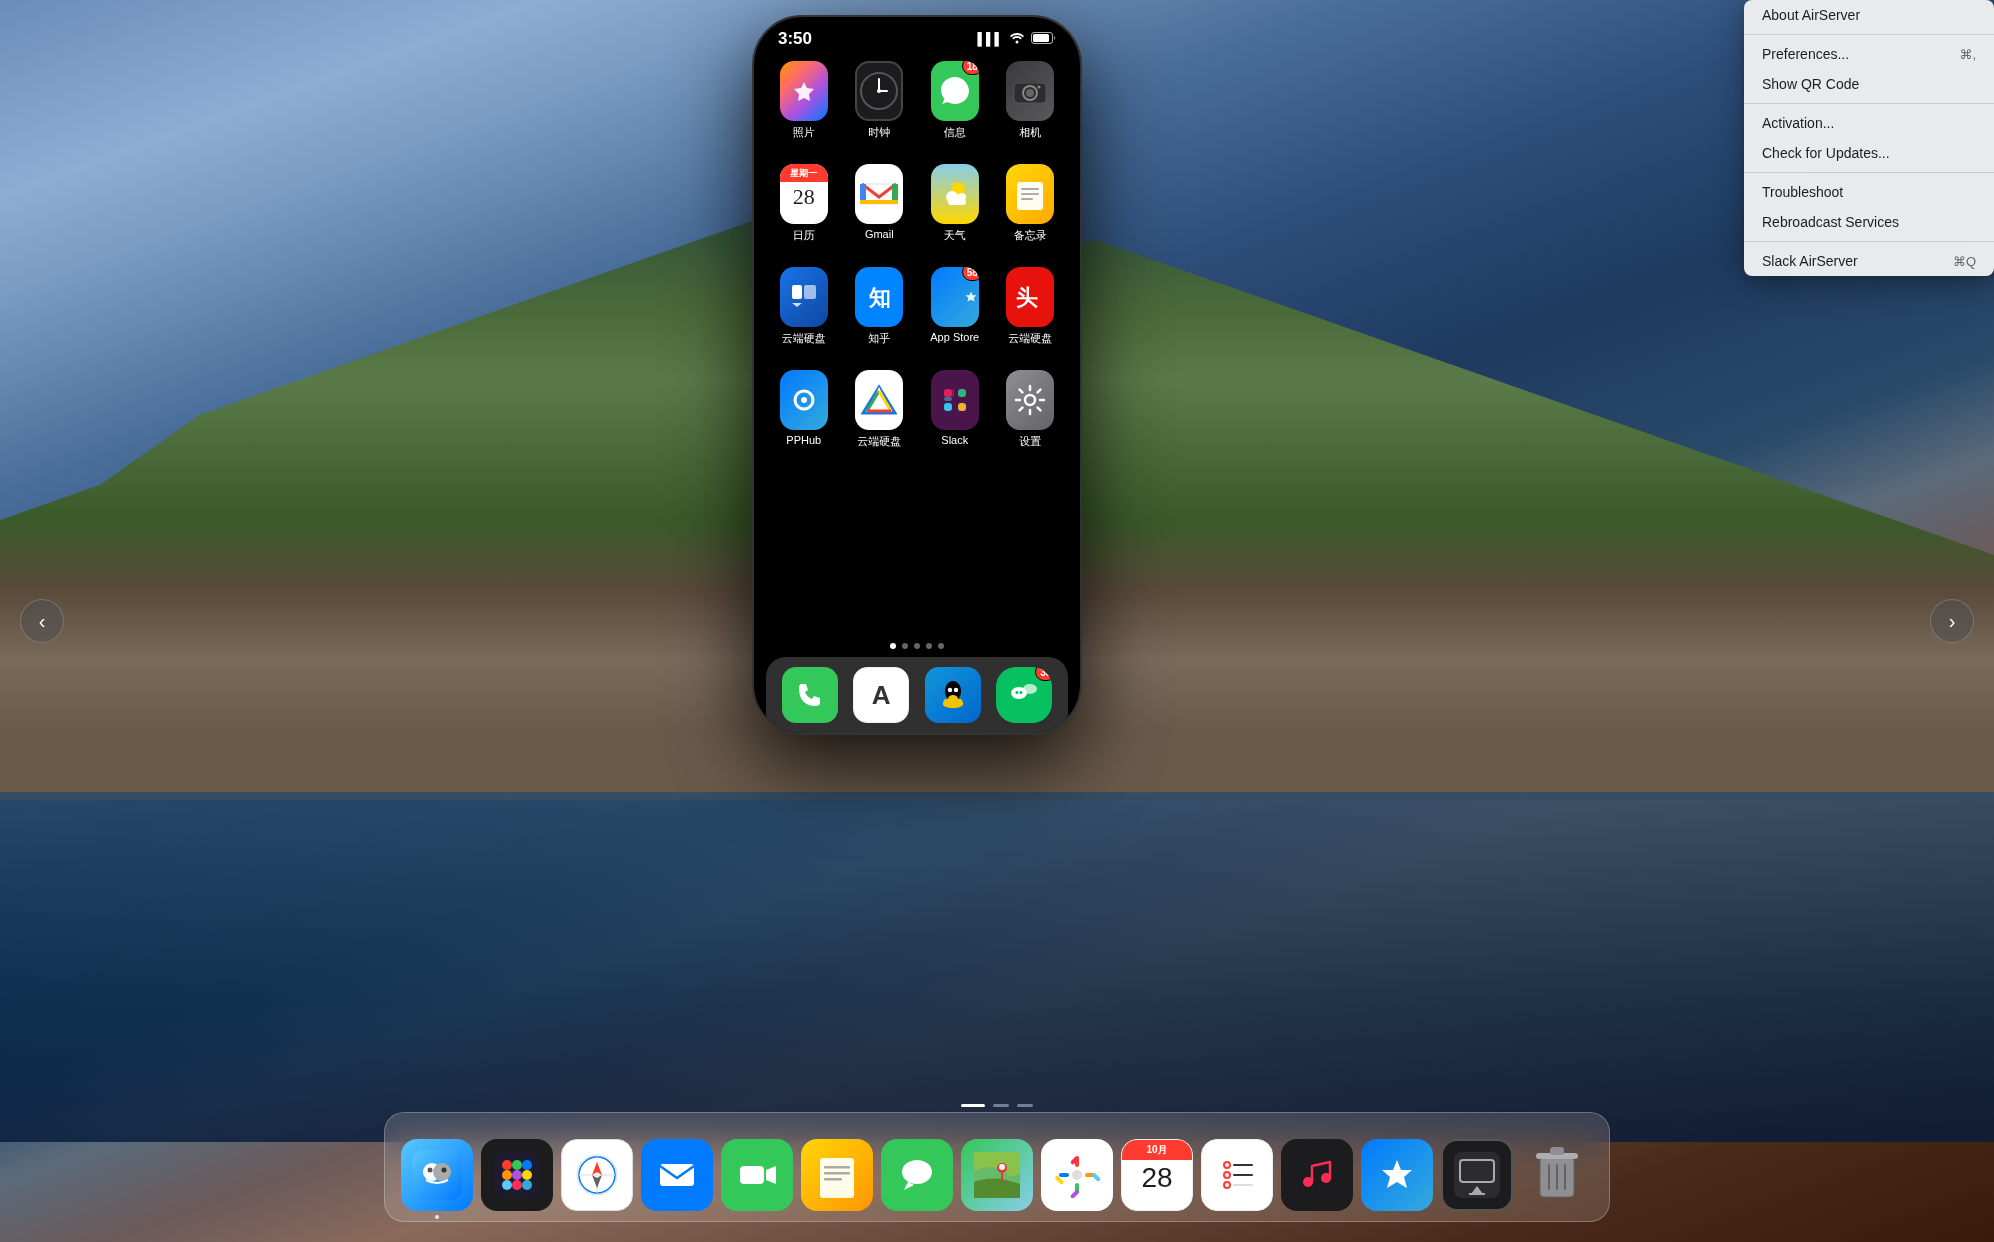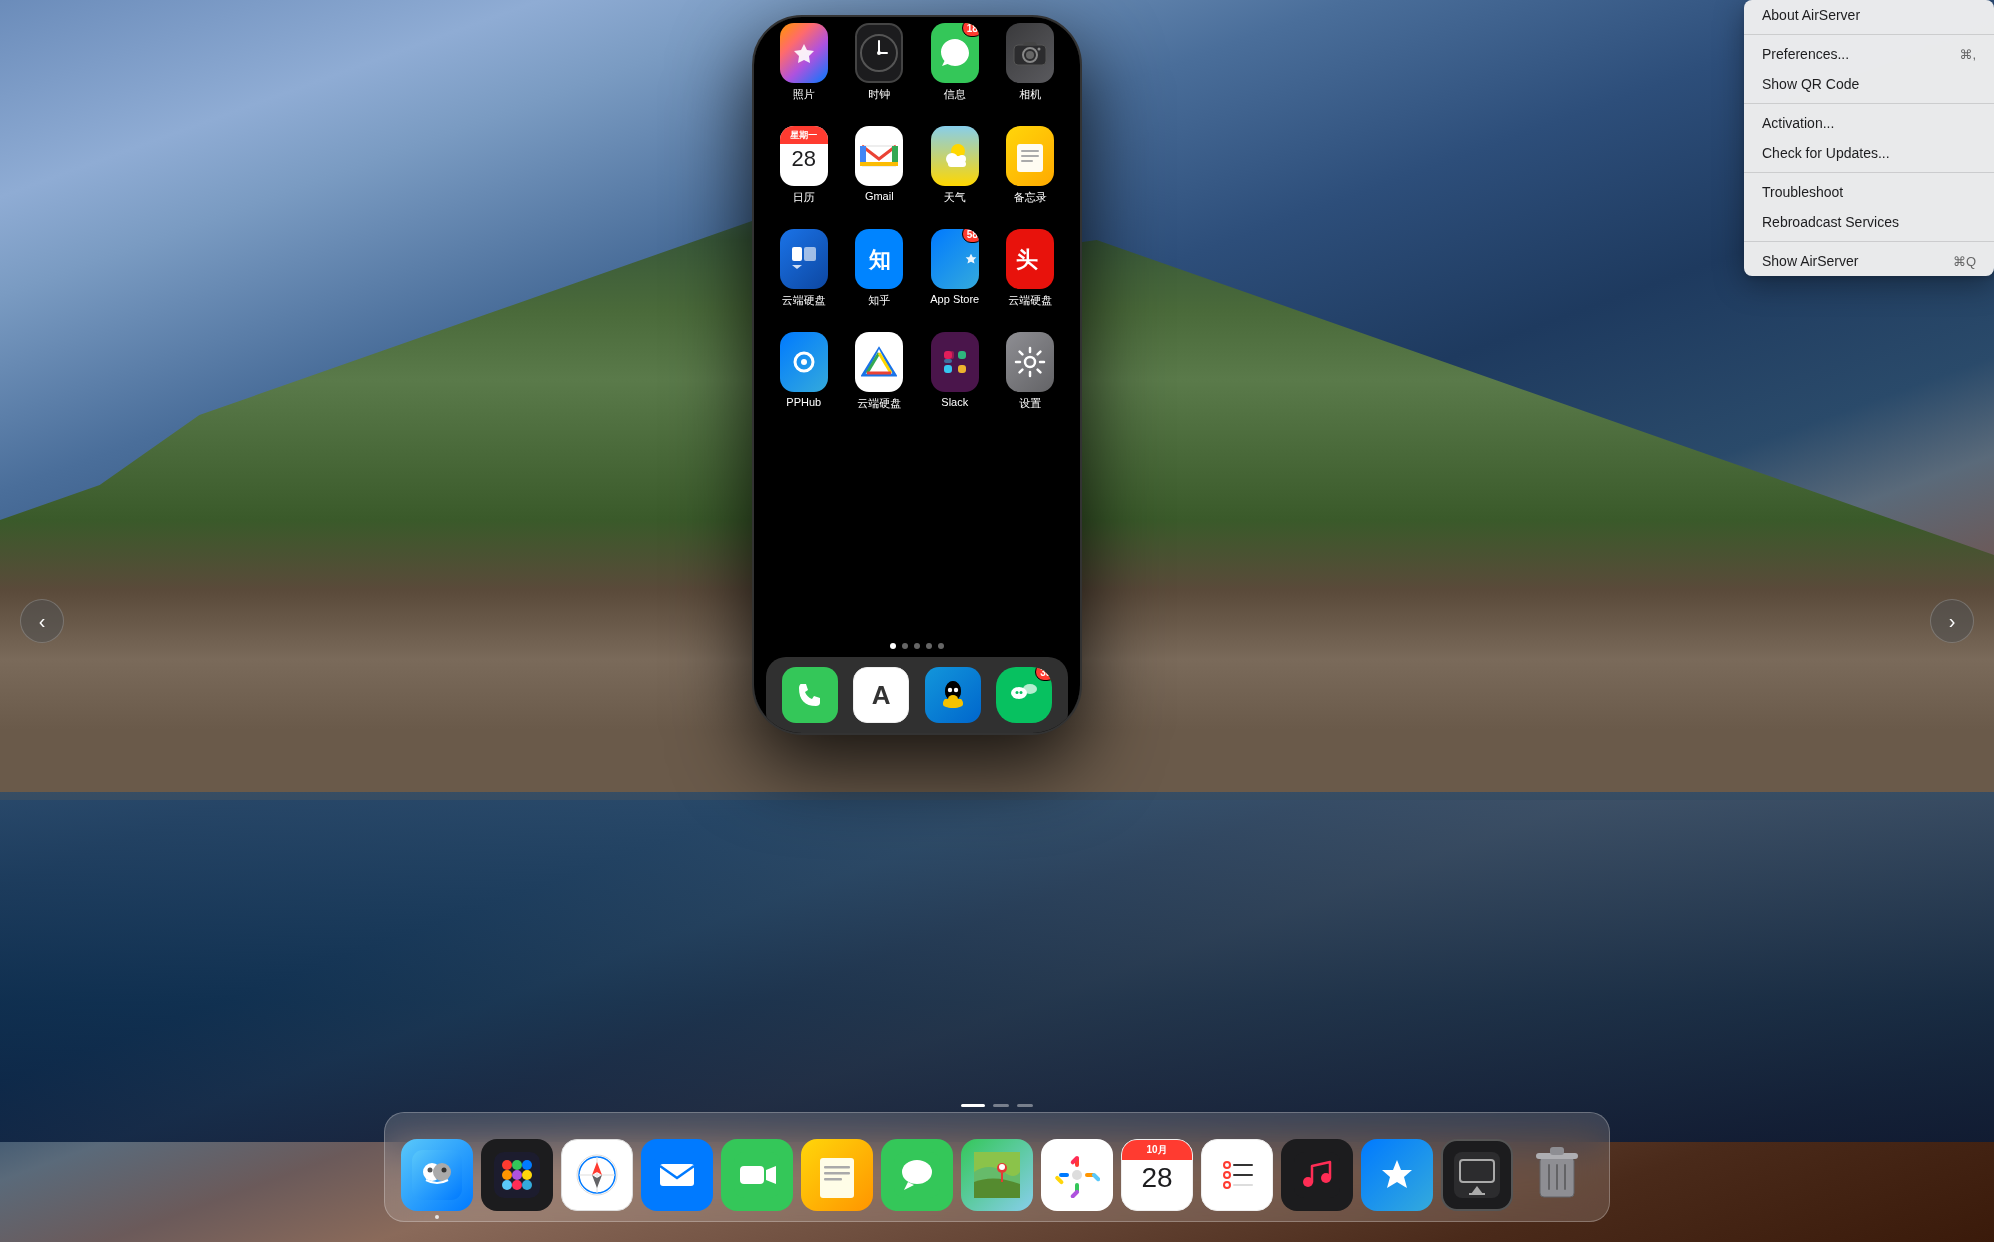--- a/index.html
+++ b/index.html
@@ -363,20 +363,40 @@
   <span>‹</span>
 </div>
 
 <div class="nav-arrow nav-arrow-right">
   <span>›</span>
 </div>
 
 <div class="phone-frame" style="left: 50%; transform: translateX(-50%); margin-left: -80px;">
   <div class="phone-screen">
 
+    <div class="status-bar">
+      <div class="status-time">3:50</div>
+      <div class="status-icons">
+        <span style="font-size:12px;">▌▌▌</span>
+        <span>
+          <svg width="16" height="12" viewBox="0 0 16 12" fill="white">
+            <path d="M8 3C5.8 3 3.8 3.9 2.3 5.3L1 4C2.9 2.2 5.3 1 8 1s5.1 1.2 7 3l-1.3 1.3C12.2 3.9 10.2 3 8 3z"></path>
+            <path d="M8 6c-1.4 0-2.6.5-3.5 1.4L3.2 6.1C4.5 4.8 6.1 4 8 4s3.5.8 4.8 2.1l-1.3 1.3C10.6 6.5 9.4 6 8 6z"></path>
+            <circle cx="8" cy="10" r="1.5"></circle>
+          </svg>
+        </span>
+        <span>
+          <svg width="25" height="12" viewBox="0 0 25 12" fill="none">
+            <rect x="0.5" y="0.5" width="21" height="11" rx="2.5" stroke="white" stroke-opacity="0.7"></rect>
+            <rect x="2" y="2" width="16" height="8" rx="1.5" fill="white"></rect>
+            <path d="M23 4v4c.8-.4 1.3-1.1 1.3-2S23.8 4.4 23 4z" fill="white" fill-opacity="0.5"></path>
+          </svg>
+        </span>
+      </div>
+    </div>
 
     <div class="app-grid" style="padding-top: 6px;">
 
       <div class="app-icon">
         <div class="app-icon-img bg-photos">
           <svg width="34" height="34" viewBox="0 0 34 34" fill="none">
             <path d="M17 8L20 14L27 15L22 20L23 27L17 24L11 27L12 20L7 15L14 14Z" fill="white" opacity="0.9"></path>
           </svg>
         </div>
         <div class="app-label">照片</div>
@@ -414,21 +434,21 @@
             <circle cx="26" cy="10" r="1.5" fill="#888"></circle>
           </svg>
         </div>
         <div class="app-label">相机</div>
       </div>
     </div>
 
     <div class="app-grid">
 
       <div class="app-icon">
-        <div class="app-icon-img" style="background: white; flex-direction: column; justify-content: flex-start; overflow: hidden;">
+        <div class="app-icon-img" style="background: white; flex-direction: column; justify-content: flex-start; overflow: hidden; font-family: Liberation Serif, serif;">
           <div style="background: #ff3b30; width: 100%; height: 18px; display: flex; align-items: center; justify-content: center;">
             <span style="color: white; font-size: 9px; font-weight: 700;">星期一</span>
           </div>
           <div style="color: #1d1d1f; font-size: 22px; font-weight: 300; margin-top: 2px;">28</div>
         </div>
         <div class="app-label">日历</div>
       </div>
 
       <div class="app-icon">
         <div class="app-icon-img" style="background: white;">
@@ -644,21 +664,21 @@
   </div>
   <div class="menu-divider"></div>
   <div class="menu-item">
     <span>Troubleshoot</span>
   </div>
   <div class="menu-item">
     <span>Rebroadcast Services</span>
   </div>
   <div class="menu-divider"></div>
   <div class="menu-item">
-    <span>Show AirServer</span>
+    <span>Slack AirServer</span>
     <span class="menu-shortcut">⌘Q</span>
   </div>
 </div>
 
 <div class="dock" style="bottom: 20px; width: auto;">
 
   <div class="dock-item dock-finder">
     <svg width="50" height="50" viewBox="0 0 50 50">
       <rect width="50" height="50" rx="11" fill="url(#finderGrad)"></rect>
       <defs>

